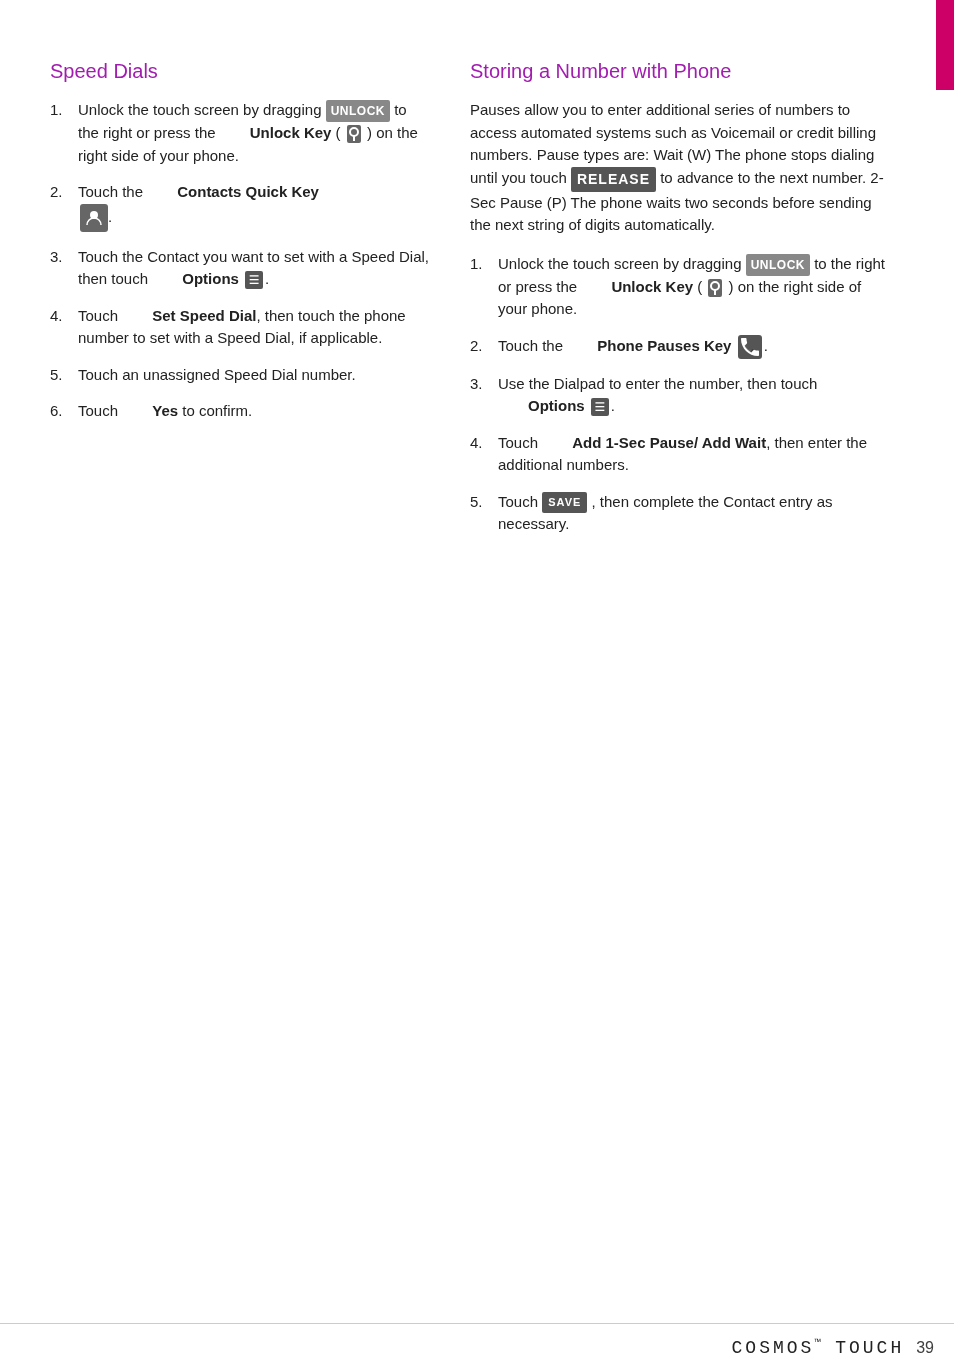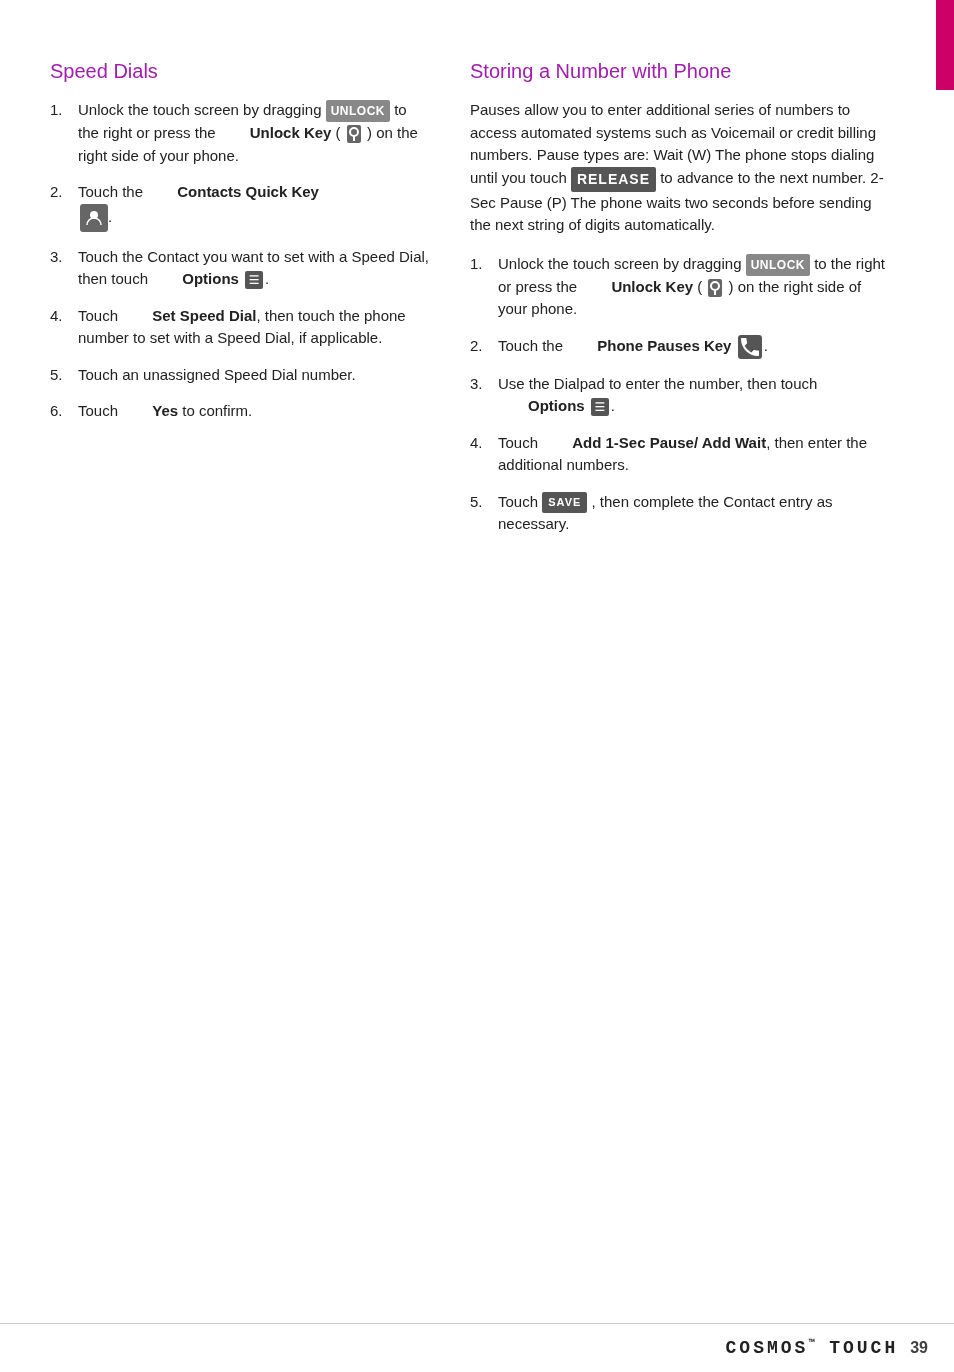--- a/index.html
+++ b/index.html
@@ -204,25 +204,24 @@
       transform: translate(-50%, -50%);
     }
 
     
     .footer {
       position: absolute;
       bottom: 0;
       left: 0;
       right: 0;
       border-top: 1px solid #ccc;
-      padding: 14px 26px;
+      padding: 14px 20px;
       display: flex;
       justify-content: flex-end;
       align-items: center;
-      font-weight: bold;
     }
 
     .footer-brand {
       font-size: 18px;
       letter-spacing: 3px;
       color: #222;
       font-family: 'Courier New', monospace;
       text-transform: uppercase;
     }
 

